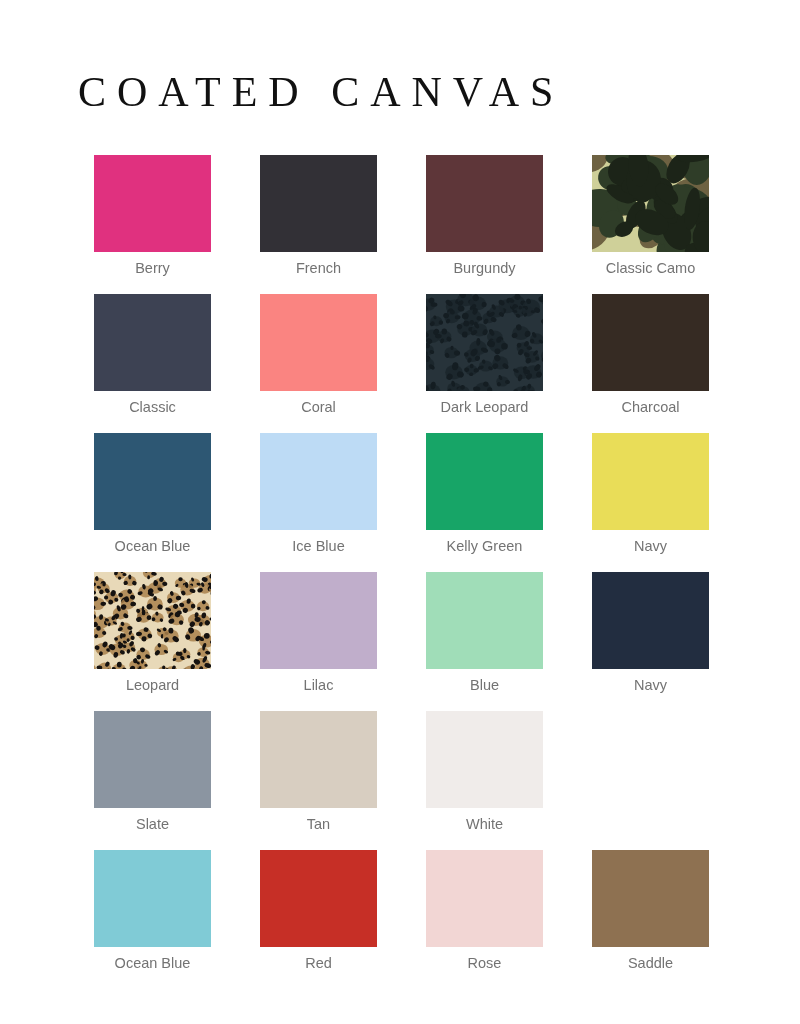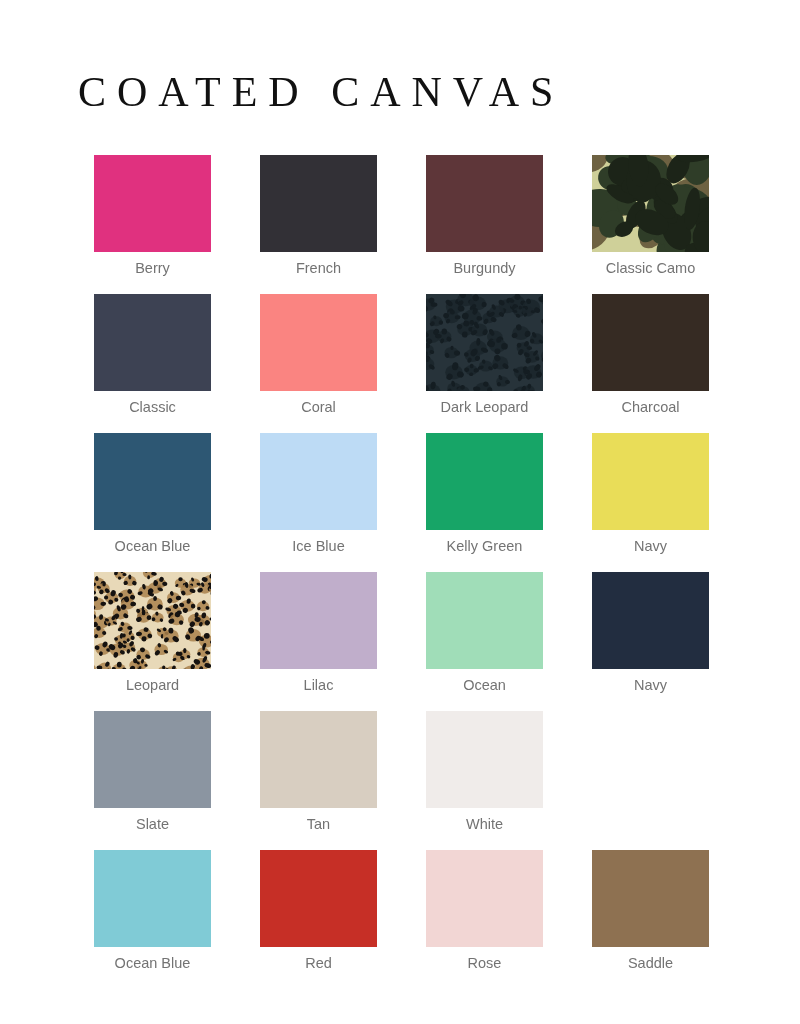--- a/index.html
+++ b/index.html
@@ -940,21 +940,21 @@
               <ellipse cx="133.6" cy="109.4" rx="2.2" ry="2.0" transform="rotate(293.4 133.6 109.4)" fill="#151210"></ellipse>
             </svg></div>
           <div class="swatch-label">Leopard</div>
         </div>
         <div class="swatch-cell">
           <div class="swatch-chip" style="background: rgb(192, 174, 203);"></div>
           <div class="swatch-label">Lilac</div>
         </div>
         <div class="swatch-cell">
           <div class="swatch-chip" style="background: rgb(160, 221, 184);"></div>
-          <div class="swatch-label">Ocean</div>
+          <div class="swatch-label">Blue</div>
         </div>
         <div class="swatch-cell">
           <div class="swatch-chip" style="background: rgb(34, 45, 64);"></div>
           <div class="swatch-label">Navy</div>
         </div>
       </div>
       <div class="swatch-row">
         <div class="swatch-cell">
           <div class="swatch-chip" style="background: rgb(139, 149, 161);"></div>
           <div class="swatch-label">Slate</div>

